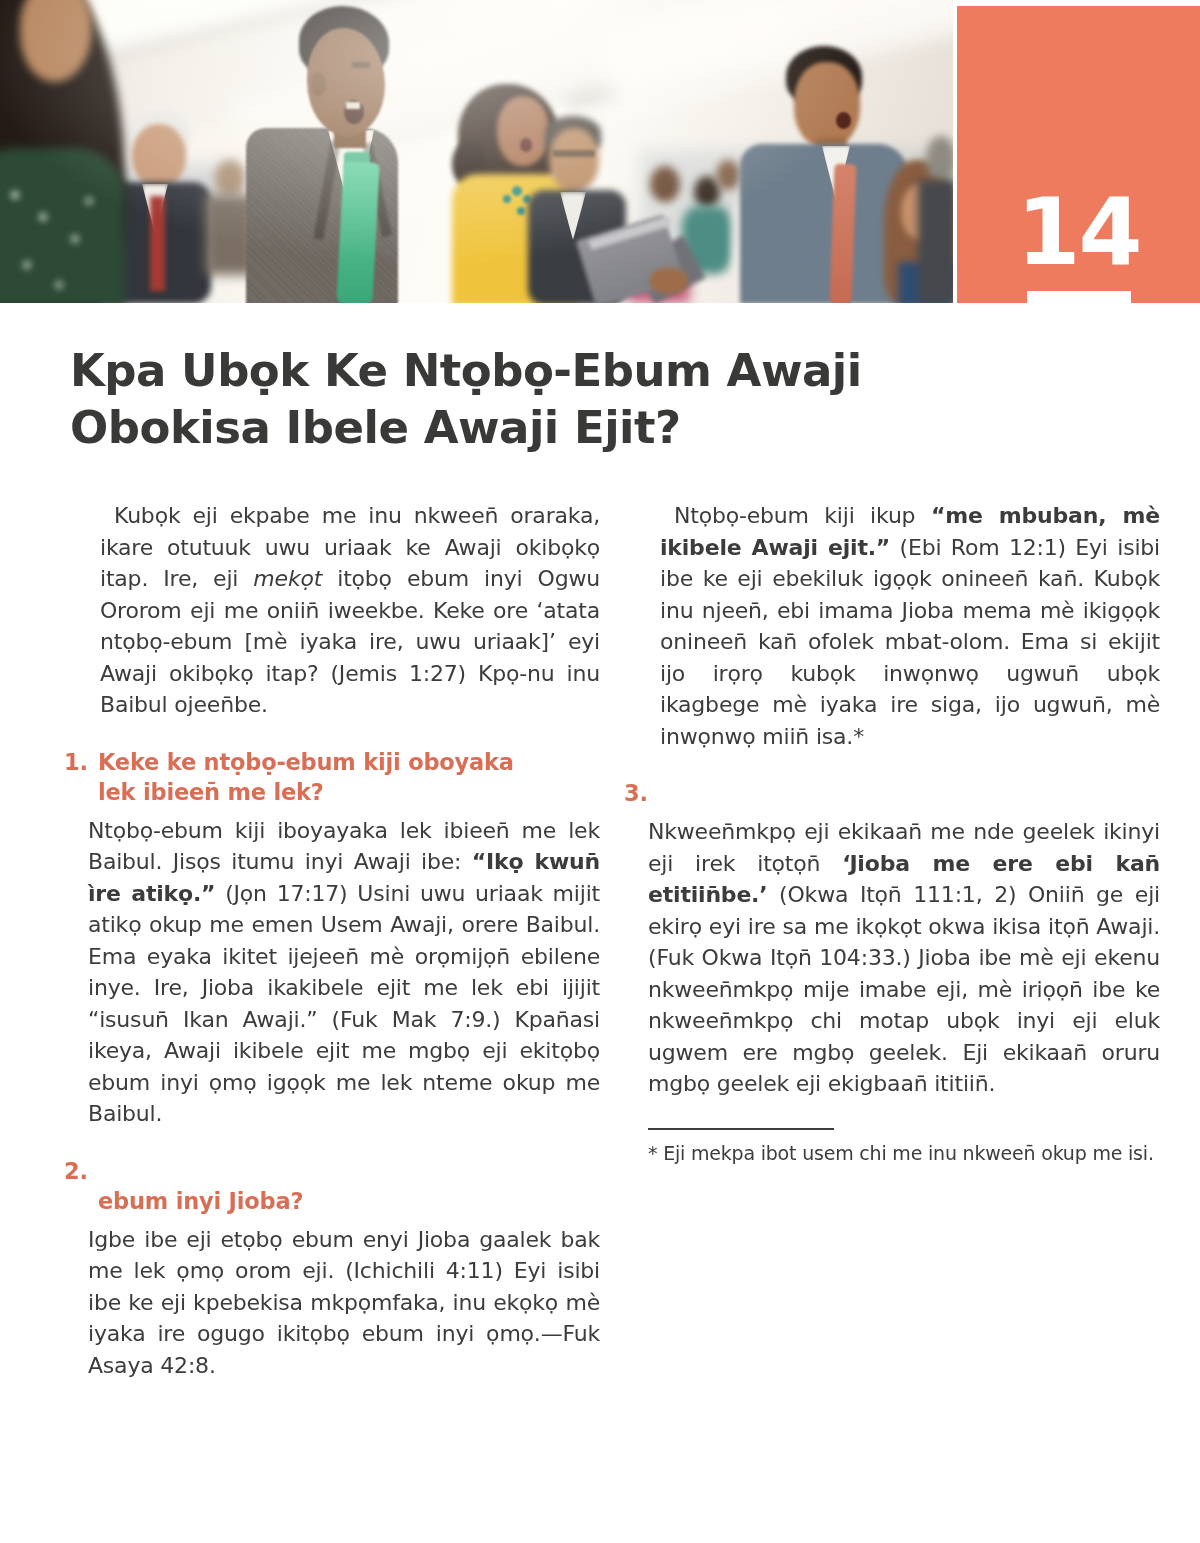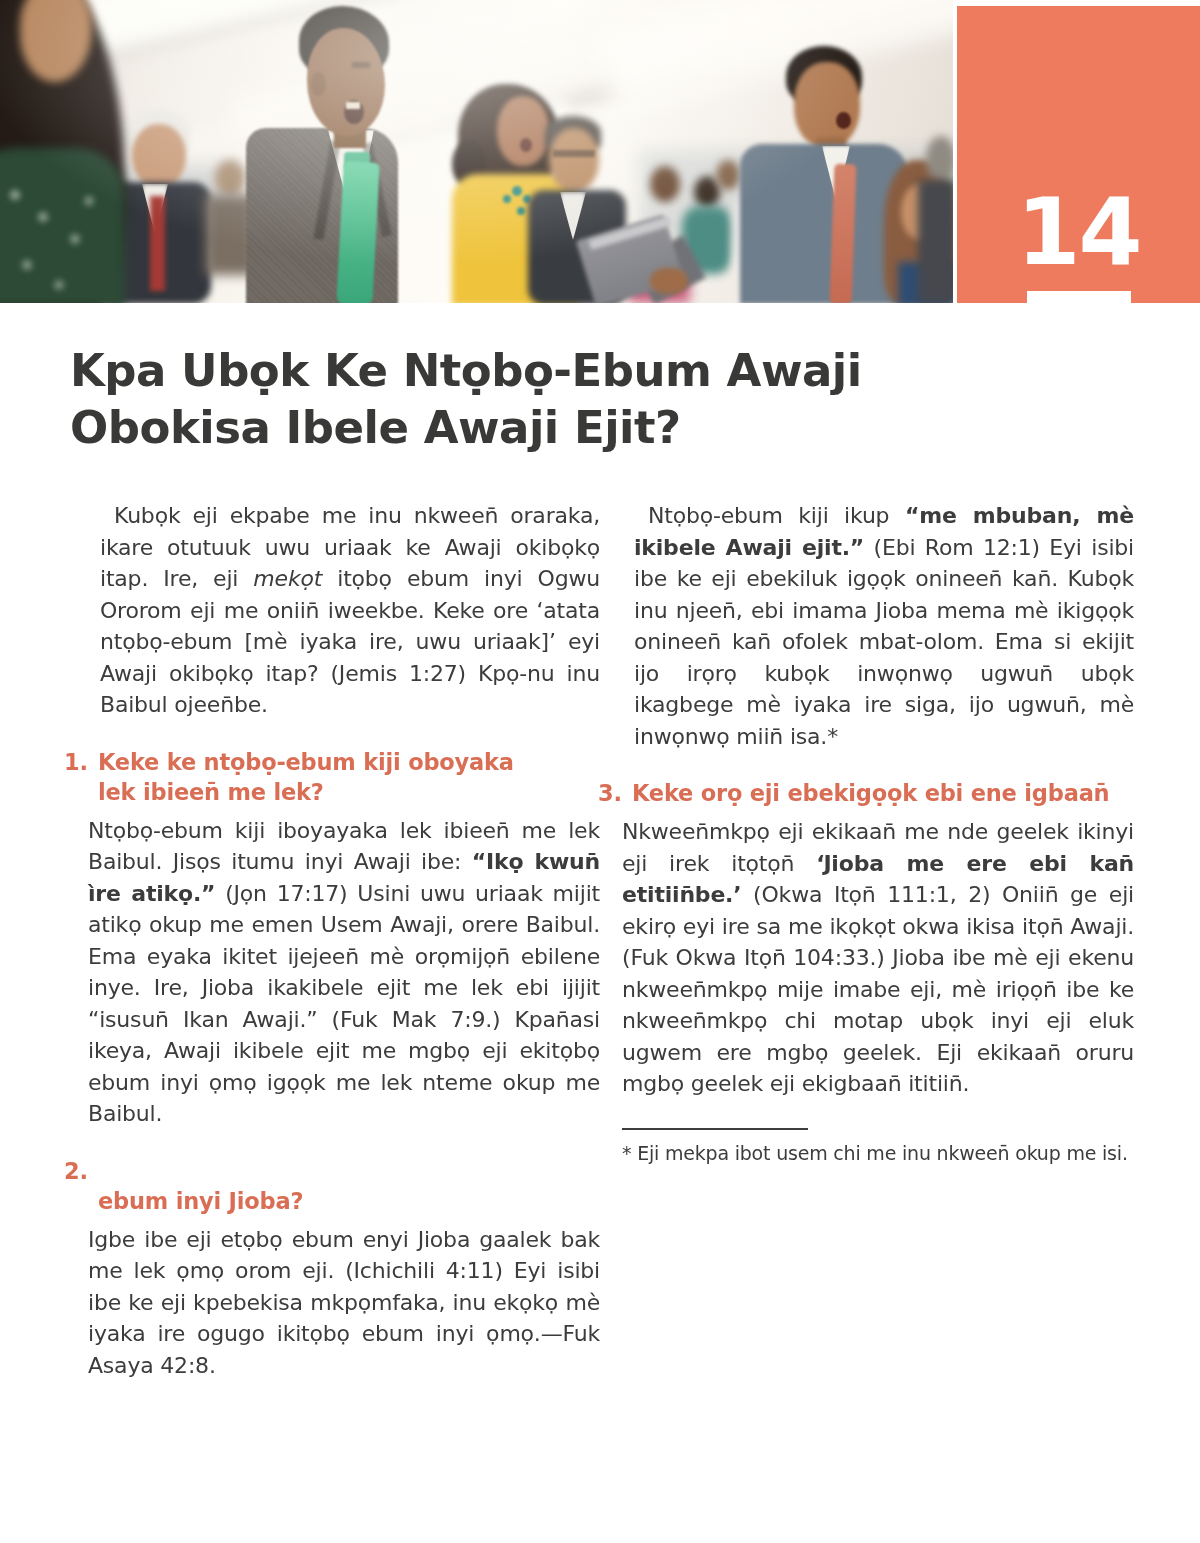--- a/index.html
+++ b/index.html
@@ -30,21 +30,21 @@
   .badge .bar{margin-top:12px;width:104px;height:12px;background:#ffffff;}
   
   h1.title{
     position:absolute;left:70px;top:342px;margin:0;
     font-size:45px;line-height:57px;font-weight:bold;color:#393937;letter-spacing:-0.5px;
   }
   
   .col{position:absolute;top:500px;width:512px;font-size:22px;line-height:31.5px;
        text-align:justify;color:#3c3c3c;letter-spacing:-0.2px;}
   .col.left{left:88px;}
-  .col.right{left:622px;}
+  .col.right{left:648px;}
   .col p{margin:0;}
   p.indent{text-indent:14px;margin-left:12px;}
   .question{
     position:relative;margin:26px 0 8px 10px;font-weight:bold;font-size:22.5px;
     line-height:30px;text-align:left;letter-spacing:-0.2px;
   }
   .question .qnum{position:absolute;left:-34px;top:0;}
   .bold{font-weight:bold;}
   .footnote-rule{width:186px;border:none;border-top:2px solid #3e3e3c;margin:28px 0 10px 0;}
   .footnote{font-size:19px;line-height:26px;text-align:left;}
@@ -176,19 +176,19 @@
     <span>ebum inyi Jioba?</span>
   </div>
   <p><span>Igbe ibe eji etọbọ ebum enyi Jioba gaalek bak me lek ọmọ orom eji. (Ichichili 4:11) Eyi isibi ibe ke eji kpebekisa mkpọmfaka, inu ekọkọ mè iyaka ire ogugo ikitọbọ ebum inyi ọmọ.—Fuk Asaya 42:8.</span><span class="bold"></span><span></span></p>
 </div>
 
 <div class="col right">
   <p class="indent"><span>Ntọbọ-ebum kiji ikup </span><span class="bold">“me mbuban, mè ikibele Awaji ejit.”</span><span> (Ebi Rom 12:1) Eyi isibi ibe ke eji ebekiluk igọọk onineen̄ kan̄. Kubọk inu njeen̄, ebi imama Jioba mema mè ikigọọk onineen̄ kan̄ ofolek mbat-olom. Ema si ekijit ijo irọrọ kubọk inwọnwọ ugwun̄ ubọk ikagbege mè iyaka ire siga, ijo ugwun̄, mè inwọnwọ miin̄ isa.*</span></p>
 
   <div class="question" style="color:#d96e55;">
     <span class="qnum">3.</span>
-    <span>Keke orọ eji ebekigọọk ebi ene igbaan̄</span><br>
+    <br>
   </div>
   <p><span>Nkween̄mkpọ eji ekikaan̄ me nde geelek ikinyi eji irek itọtọn̄ </span><span class="bold">‘Jioba me ere ebi kan̄ etitiin̄be.’</span><span> (Okwa Itọn̄ 111:1, 2) Oniin̄ ge eji ekirọ eyi ire sa me ikọkọt okwa ikisa itọn̄ Awaji. (Fuk Okwa Itọn̄ 104:33.) Jioba ibe mè eji ekenu nkween̄mkpọ mije imabe eji, mè iriọọn̄ ibe ke nkween̄mkpọ chi motap ubọk inyi eji eluk ugwem ere mgbọ geelek. Eji ekikaan̄ oruru mgbọ geelek eji ekigbaan̄ ititiin̄.</span></p>
 
   <hr class="footnote-rule">
   <p class="footnote">* Eji mekpa ibot usem chi me inu nkween̄ okup me isi.</p>
 </div>
 
 </body></html>

